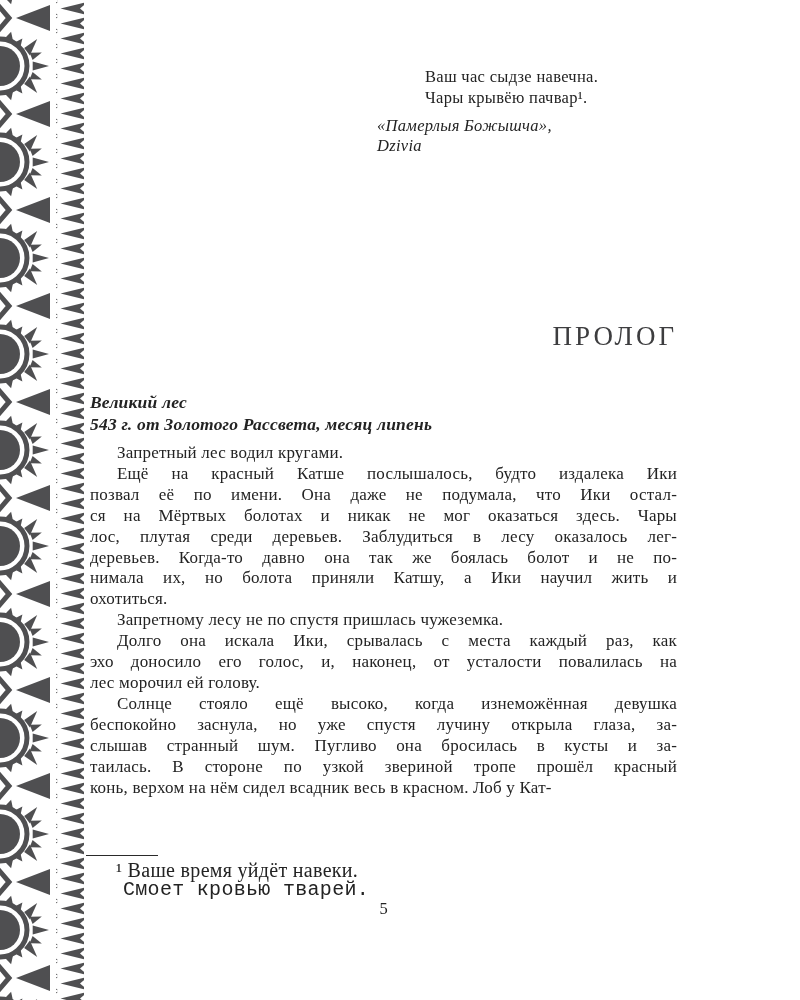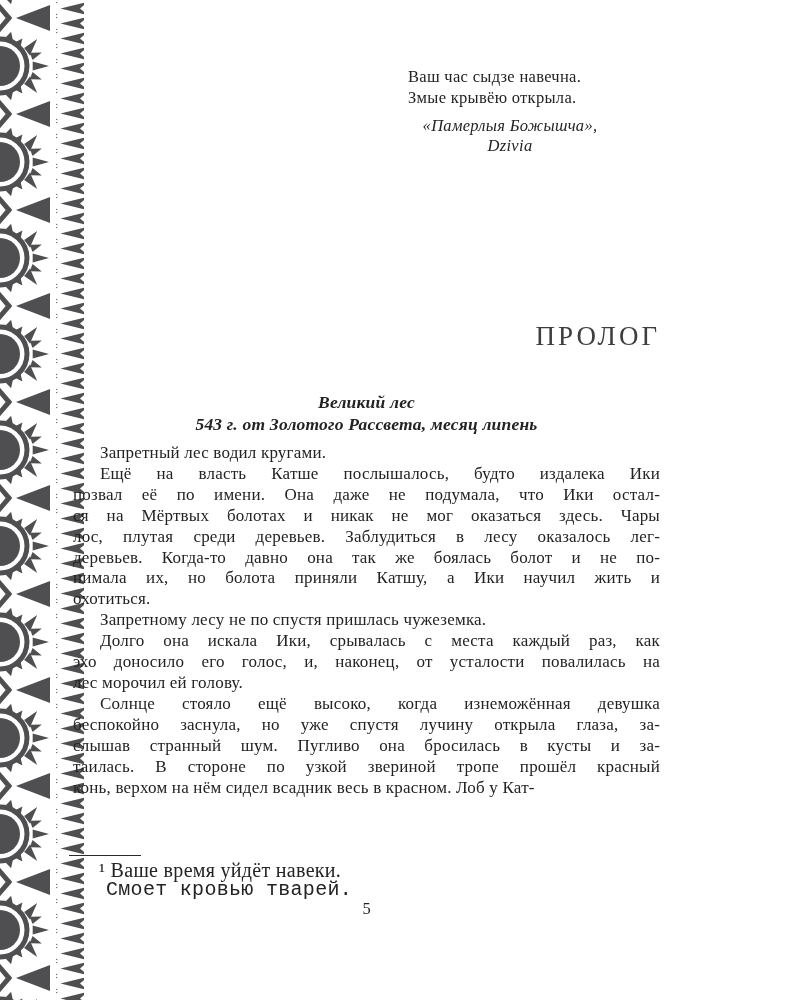--- a/index.html
+++ b/index.html
@@ -4,39 +4,39 @@
 <style>
   html,body{margin:0;padding:0;}
   body{
     width:800px;height:1000px;background:#ffffff;
     font-family:"Liberation Serif","DejaVu Serif",serif;
     color:var(--text-color,#232323);
     overflow:hidden;
   }
   .page{position:relative;width:800px;height:1000px;background:#fff;}
   .ornament{position:absolute;left:0;top:0;}
-  .content{position:absolute;left:73px;top:0;width:587px;height:1000px;}
+  .content{position:absolute;left:90px;top:0;width:587px;height:1000px;}
 
   .epigraph{
     position:absolute;left:335px;top:66px;width:260px;
     font-size:16.5px;line-height:21px;letter-spacing:.3px;
   }
   .attribution{
     position:absolute;right:0;top:116px;width:300px;
-    text-align:center;font-style:italic;font-size:16.5px;line-height:20px;
+    text-align:left;font-style:italic;font-size:16.5px;line-height:20px;
     letter-spacing:.3px;
   }
   .chapter-title{
     position:absolute;top:321px;left:0;width:100%;
     text-align:right;font-size:27px;letter-spacing:3px;
     color:var(--title-color,#3d3d3f);font-weight:400;
   }
   .scene-heading{
     position:absolute;top:391px;left:0;width:100%;
-    text-align:center;font-weight:bold;font-style:italic;
+    font-weight:bold;font-style:italic;
     font-size:17.5px;line-height:22px;letter-spacing:.2px;
   }
   .body-text{
     position:absolute;top:443px;left:0;width:587px;
     font-size:17px;line-height:20.9px;letter-spacing:.2px;
   }
   .bline{text-align:justify;text-align-last:justify;white-space:normal;}
   .bline.pfirst{text-indent:27px;}
   .bline.plast{text-align-last:left;}
 
@@ -94,38 +94,38 @@
       </pattern>
     </defs>
     <rect x="0" y="0" width="54" height="1000" fill="url(#ornPattern)"></rect>
     <rect x="56" y="0" width="28" height="1000" fill="url(#triPattern)"></rect>
   </svg>
 
   <div class="content">
 
     <div class="epigraph">
         <div>Ваш час сыдзе навечна.</div>
-        <div>Змые крывёю открыла.</div>
+        <div>Чары крывёю пачвар¹.</div>
       </div>
 
     <div class="attribution">
         <div>«Памерлыя Божышча»,</div>
         <div>Dzivia</div>
       </div>
 
     <div class="chapter-title">ПРОЛОГ</div>
 
     <div class="scene-heading">
         <div>Великий лес</div>
         <div>543 г. от Золотого Рассвета, месяц липень</div>
       </div>
 
     <div class="body-text">
         <div class="bline pfirst plast">Запретный лес водил кругами.</div>
-        <div class="bline pfirst">Ещё на власть Катше послышалось, будто издалека Ики</div>
+        <div class="bline pfirst">Ещё на красный Катше послышалось, будто издалека Ики</div>
         <div class="bline">позвал её по имени. Она даже не подумала, что Ики остал-</div>
         <div class="bline">ся на Мёртвых болотах и никак не мог оказаться здесь. Чары</div>
         <div class="bline">лос, плутая среди деревьев. Заблудиться в лесу оказалось лег-</div>
         <div class="bline">деревьев. Когда-то давно она так же боялась болот и не по-</div>
         <div class="bline">нимала их, но болота приняли Катшу, а Ики научил жить и</div>
         <div class="bline plast">охотиться.</div>
         <div class="bline pfirst plast">Запретному лесу не по спустя пришлась чужеземка.</div>
         <div class="bline pfirst">Долго она искала Ики, срывалась с места каждый раз, как</div>
         <div class="bline">эхо доносило его голос, и, наконец, от усталости повалилась на</div>
         <div class="bline plast">лес морочил ей голову.</div>

